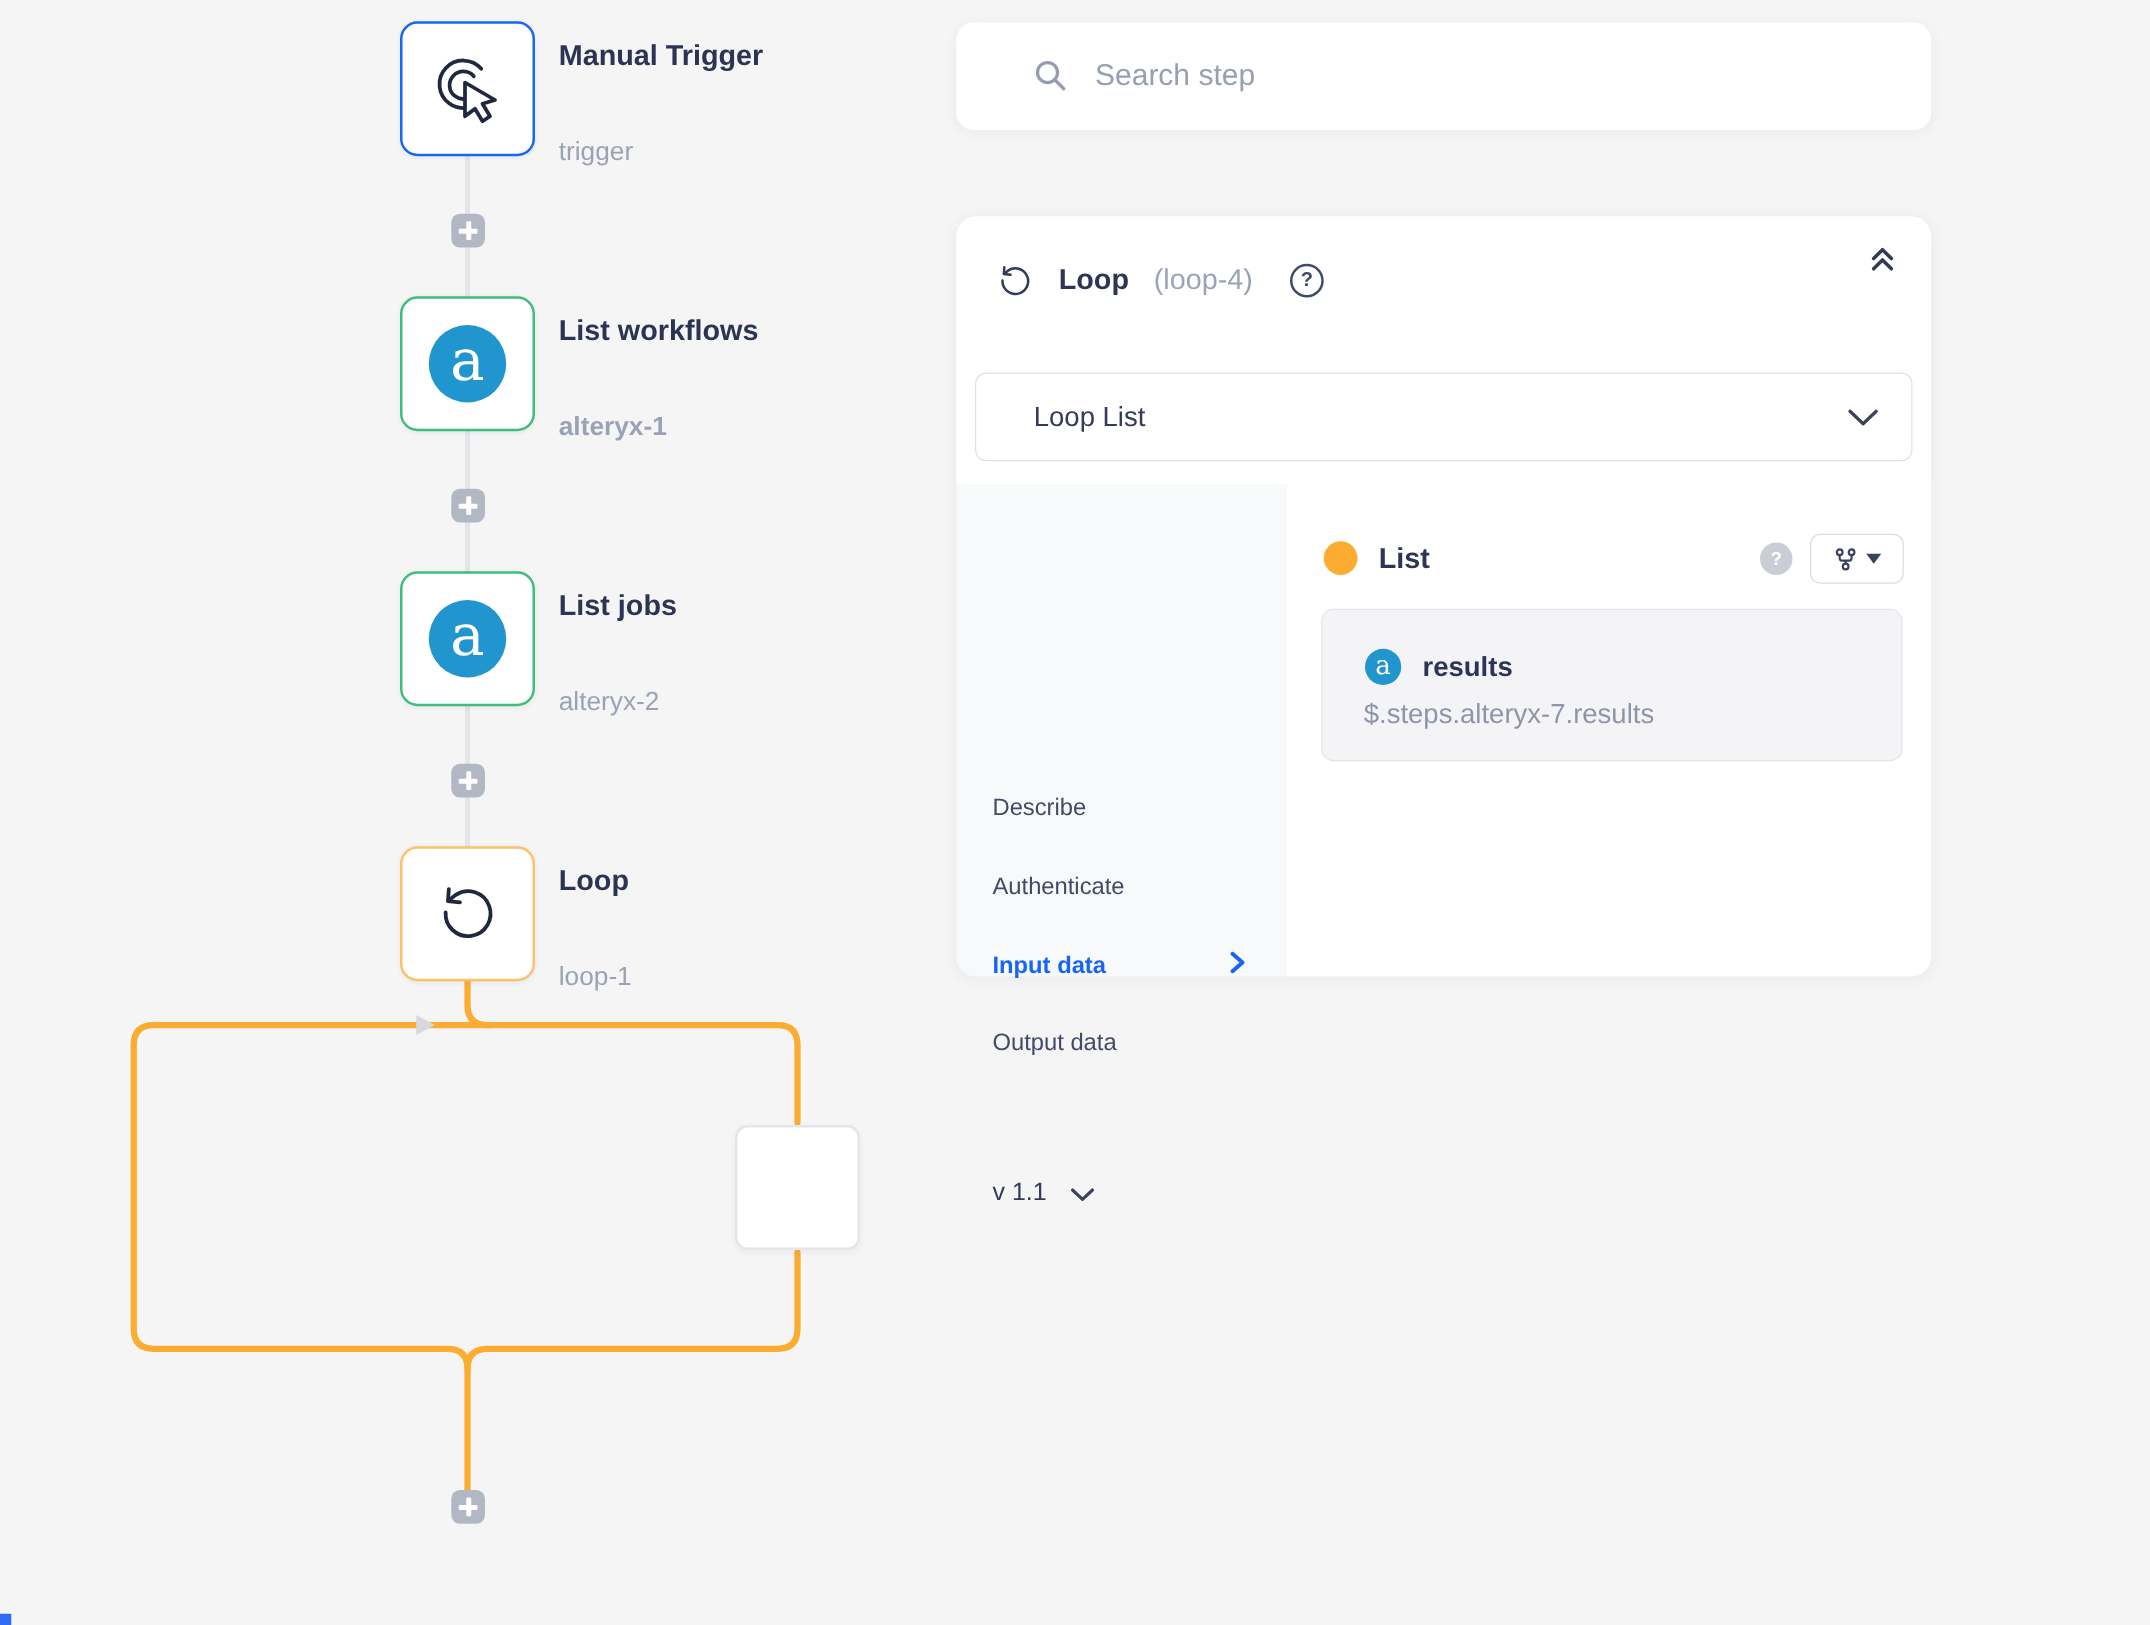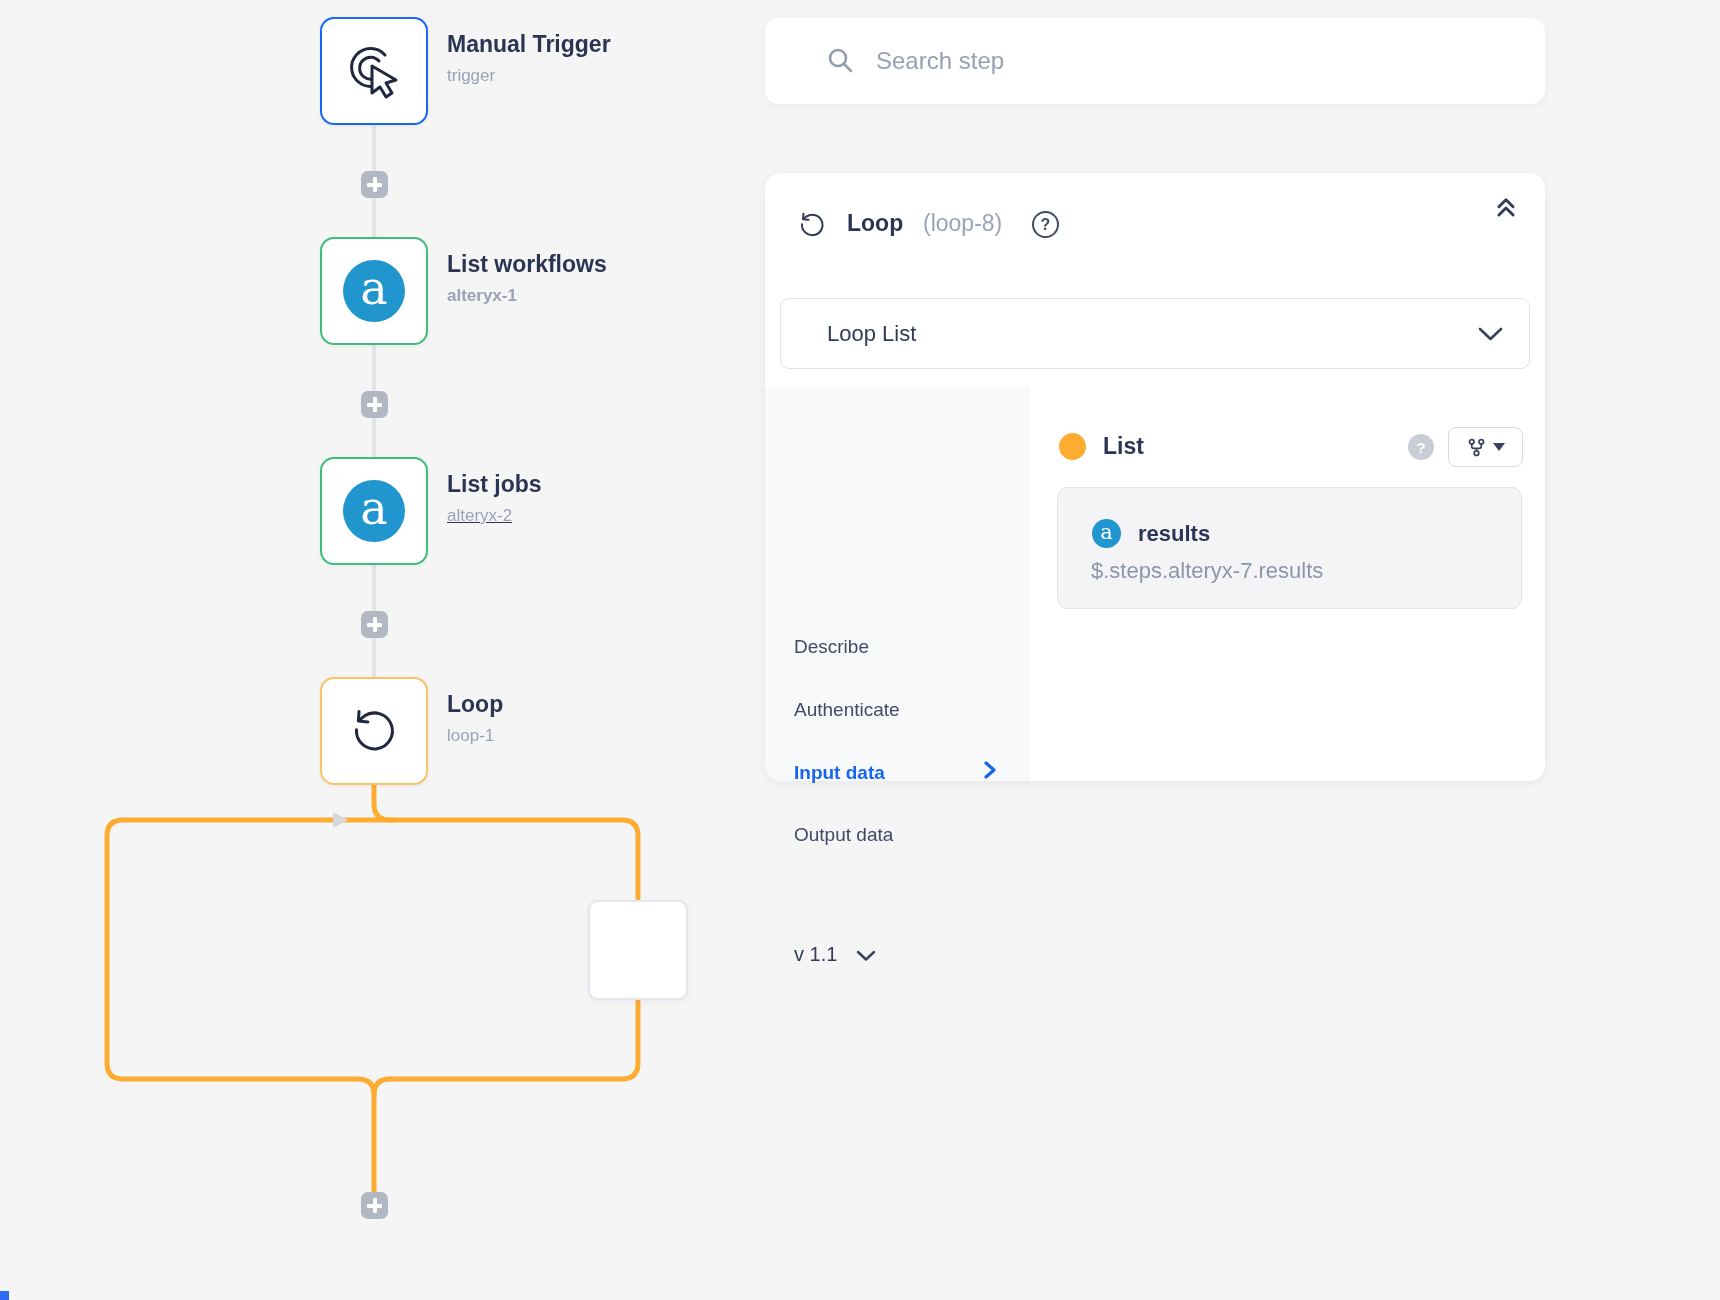--- a/index.html
+++ b/index.html
@@ -29,21 +29,21 @@
 
   .alteryx-circle {
     width:62px; height:62px; border-radius:50%;
     background:#2095ce; color:#fff;
     display:flex; align-items:center; justify-content:center;
     font-family:"DejaVu Serif", serif;
     font-size:46px; line-height:1; padding-bottom:6px;
   }
   .node-label { position:absolute; left:447px; z-index:3; white-space:nowrap; }
   .node-label .t { font-size:23px; font-weight:700; color:#2b3453; }
-  .node-label .s { font-size:17px; color:#9aa2b6; }
+  .node-label .s { font-size:21px; color:#9aa2b6;margin-top:44px; }
 
   .plus {
     position:absolute; width:27px; height:27px; border-radius:7px;
     background:#b2b8c3; z-index:4; cursor:pointer;
   }
   .plus::before, .plus::after {
     content:""; position:absolute; background:#fff; border-radius:1px;
   }
   .plus::before { width:15px; height:4px; left:6px; top:11.5px; }
   .plus::after  { width:4px; height:15px; left:11.5px; top:6px; }
@@ -200,21 +200,21 @@
   <div class="node-label" style="top:251px;">
     <div class="t">List workflows</div>
   </div>
   <div class="node-label" style="top:286px;font-weight:bold;">
     <div class="s">alteryx-1</div>
   </div>
 
   <div class="node-label" style="top:471px;">
     <div class="t">List jobs</div>
   </div>
-  <div class="node-label" style="top:506px;text-decoration:underline;">
+  <div class="node-label" style="top:506px;">
     <div class="s">alteryx-2</div>
   </div>
 
   <div class="node-label" style="top:691px;">
     <div class="t">Loop</div>
   </div>
   <div class="node-label" style="top:726px;">
     <div class="s">loop-1</div>
   </div>
 
@@ -236,21 +236,21 @@
   <div class="panel">
 
     <div class="panel-header">
       <svg class="hdr-loop-icon" width="32" height="32" viewBox="0 0 24 24">
         <g fill="none" stroke="#323a56" stroke-width="1.5" stroke-linecap="round" stroke-linejoin="round">
           <path d="M4.5 11.5 A7.7 7.7 0 1 0 8 5.5 L5.5 7.5"></path>
           <polyline points="5.6,3.6 5.3,7.7 9.4,8.1"></polyline>
         </g>
       </svg>
       <span class="hdr-title">Loop</span>
-      <span class="hdr-instance">(loop-8)</span>
+      <span class="hdr-instance">(loop-4)</span>
       <div class="hdr-help">?</div>
       <svg class="hdr-collapse" width="26" height="26" viewBox="0 0 22 22">
         <g fill="none" stroke="#323a56" stroke-width="2.4" stroke-linecap="round" stroke-linejoin="round">
           <polyline points="5,10 11,4 17,10"></polyline>
           <polyline points="5,17 11,11 17,17"></polyline>
         </g>
       </svg>
     </div>
 
     <div class="op-select">

